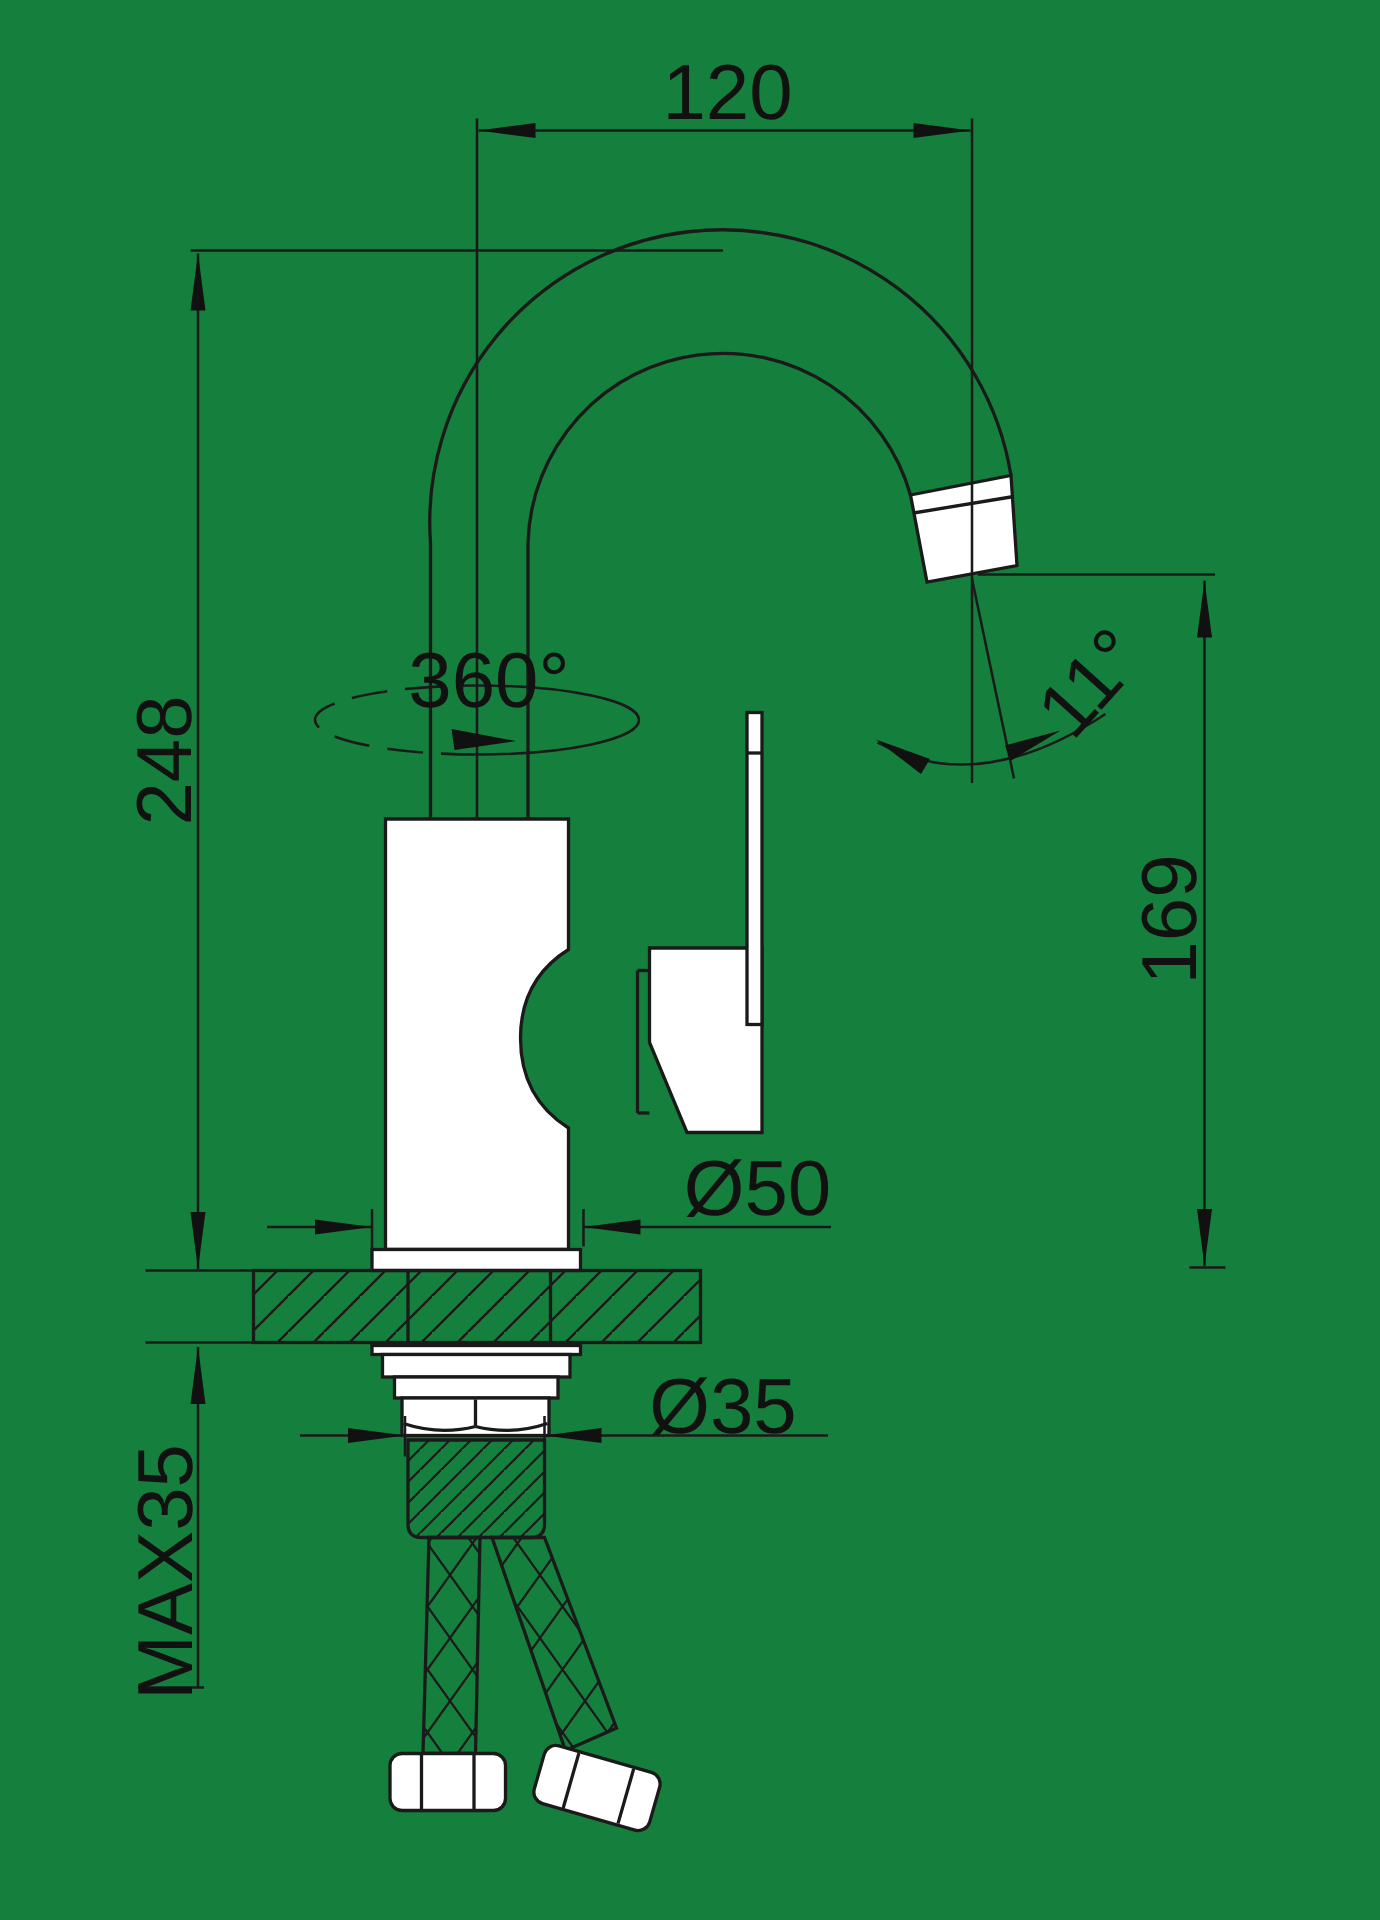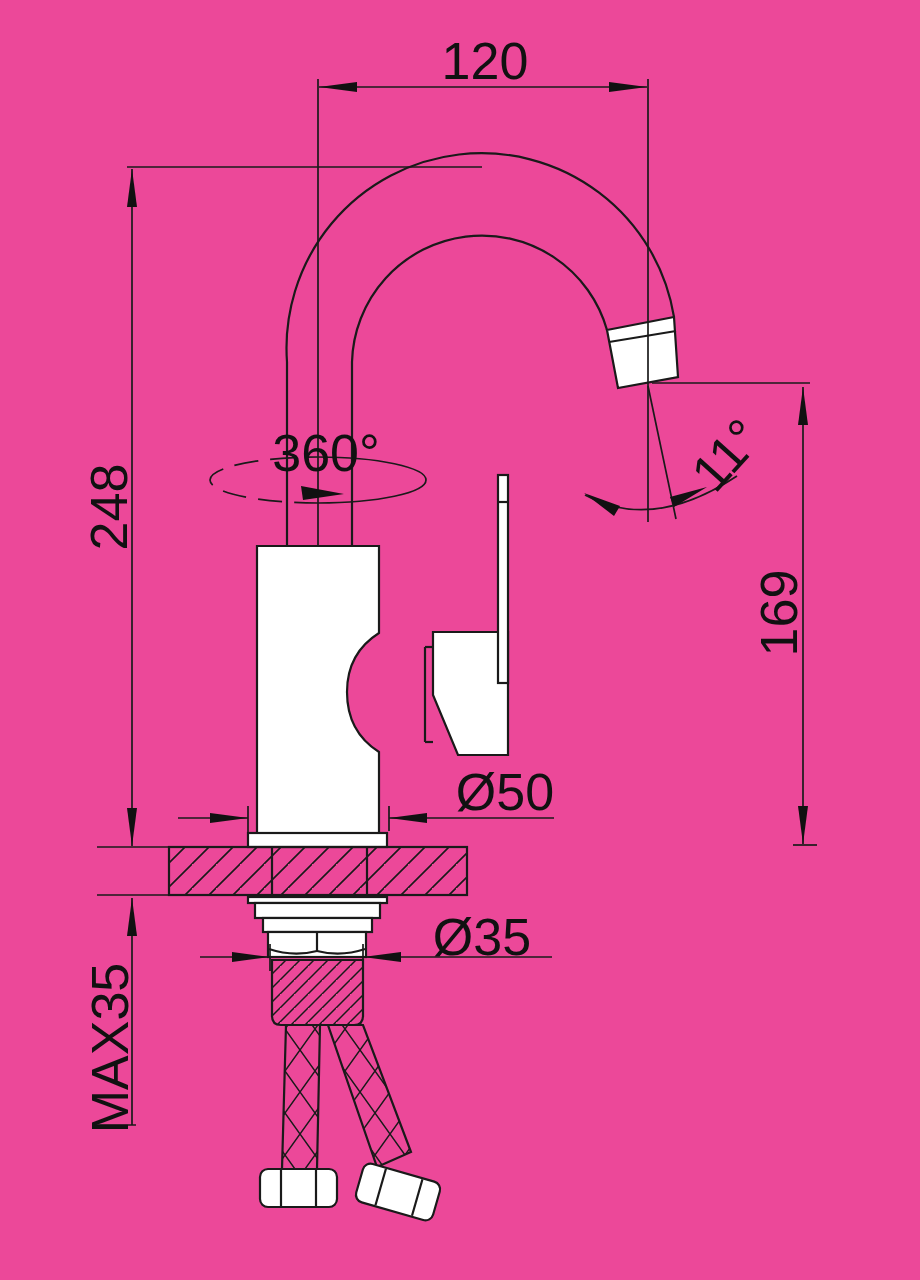--- a/index.html
+++ b/index.html
@@ -5,21 +5,21 @@
   html, body {
     margin: 0;
     padding: 0;
     background: #ffffff;
     font-family: "Liberation Sans", sans-serif;
   }
   .canvas {
     position: relative;
     width: 920px;
     height: 1280px;
-    background: #ec4899;
+    background: #15803d;
     overflow: hidden;
   }
   svg { display: block; }
   svg text {
     font-family: "Liberation Sans", sans-serif;
     font-size: 52px;
     fill: #111111;
   }
   .part   { fill: #ffffff; stroke: #1a1a1a; stroke-width: 2.2; }
   .pline  { fill: none;    stroke: #1a1a1a; stroke-width: 2.2; }

